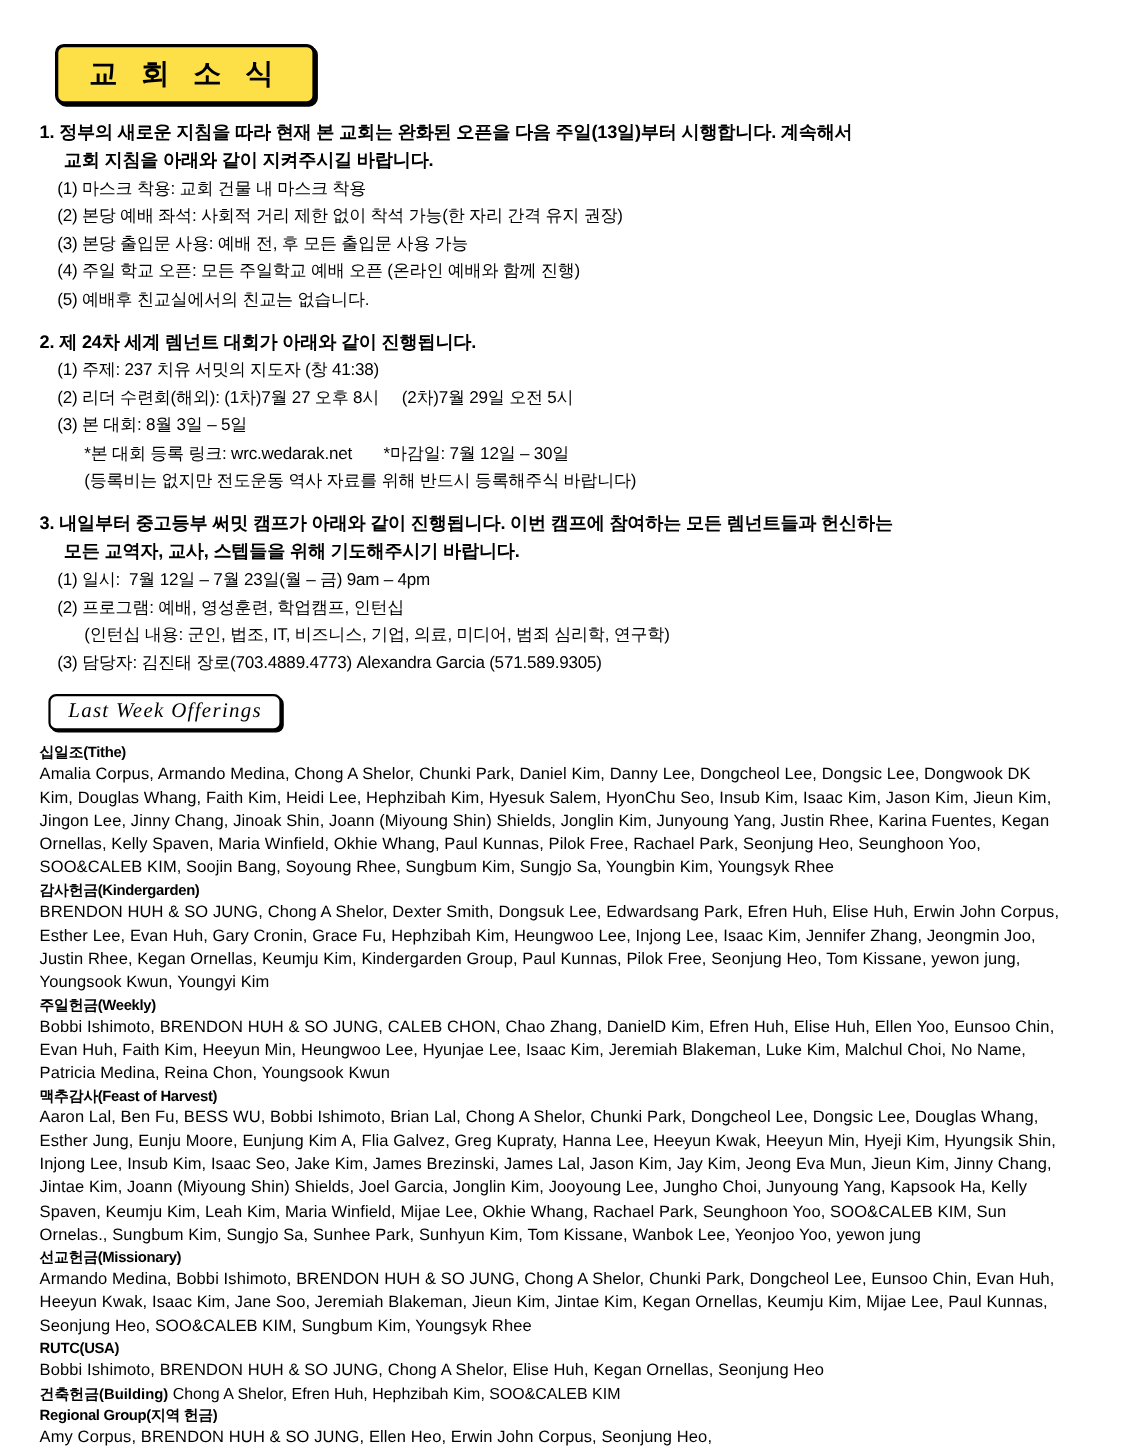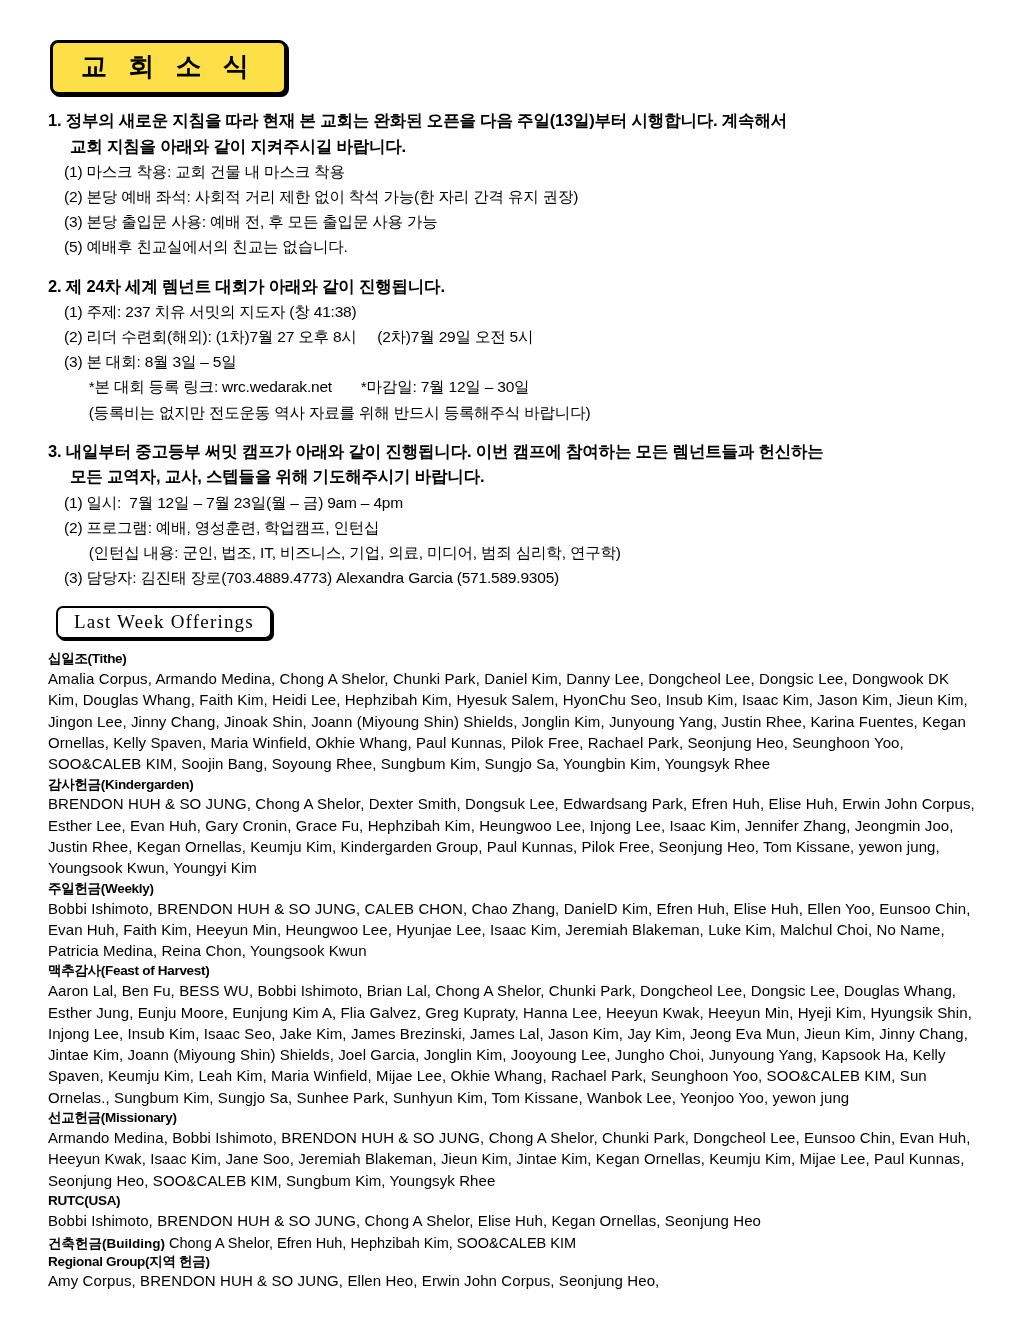--- a/index.html
+++ b/index.html
@@ -40,21 +40,21 @@
   .title-badge span {
     font-family: "Liberation Sans", sans-serif;
     font-size: 26px;
     font-weight: bold;
     letter-spacing: 7px;
   }
 
   
   .content {
     position: absolute;
-    left: 48px;
+    left: 36px;
     top: 108px;
     width: 930px;
   }
   .item {
     margin-bottom: 14px;
   }
   .item-head {
     font-size: 16.5px;
     font-weight: bold;
     line-height: 1.55;
@@ -74,20 +74,21 @@
     letter-spacing: -0.2px;
     white-space: pre;
   }
   .gap-top { margin-top: 12px; }
 
   
   .offer-badge-wrap {
     margin-top: 16px;
     margin-bottom: 12px;
     padding-left: 8px;
+    font-style: italic;
   }
   .offer-badge {
     display: inline-block;
     border: 2px solid #000;
     border-radius: 7px;
     padding: 3px 16px 4px 16px;
     background: #fff;
     box-shadow: 2px 2px 0 #000;
   }
   .offer-badge span {
@@ -138,20 +139,21 @@
 
     <div class="item">
       <div class="item-head">
         <span class="num">1.</span>
         <span>정부의 새로운 지침을 따라 현재 본 교회는 완화된 오픈을 다음 주일(13일)부터 시행합니다. 계속해서</span>
         <span class="cont-line">교회 지침을 아래와 같이 지켜주시길 바랍니다.</span>
       </div>
       <div class="sub">(1) 마스크 착용: 교회 건물 내 마스크 착용</div>
       <div class="sub">(2) 본당 예배 좌석: 사회적 거리 제한 없이 착석 가능(한 자리 간격 유지 권장)</div>
       <div class="sub">(3) 본당 출입문 사용: 예배 전, 후 모든 출입문 사용 가능</div>
+      <div class="sub">(4) 주일 학교 오픈: 모든 주일학교 예배 오픈 (온라인 예배와 함께 진행)</div>
       <div class="sub">(5) 예배후 친교실에서의 친교는 없습니다.</div>
     </div>
 
     <div class="item gap-top">
       <div class="item-head">
         <span class="num">2.</span>
         <span>제 24차 세계 렘넌트 대회가 아래와 같이 진행됩니다.</span>
       </div>
       <div class="sub">(1) 주제: 237 치유 서밋의 지도자 (창 41:38)</div>
       <div class="sub">(2) 리더 수련회(해외): (1차)7월 27 오후 8시     (2차)7월 29일 오전 5시</div>

